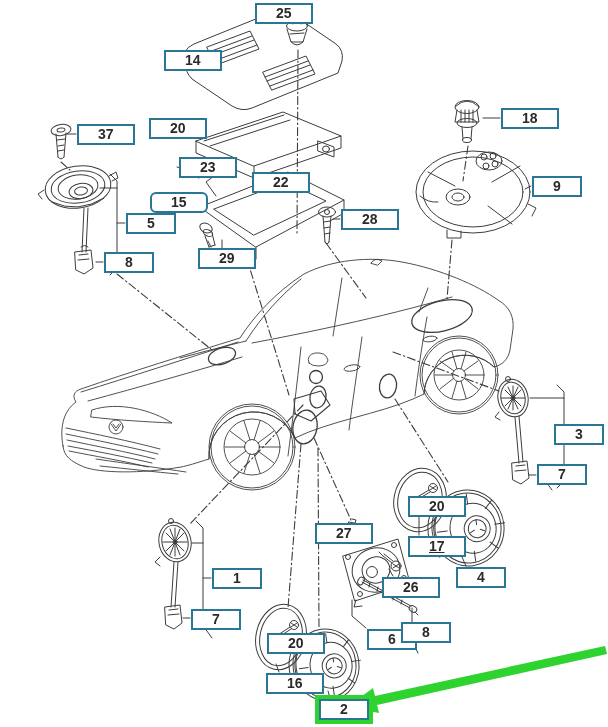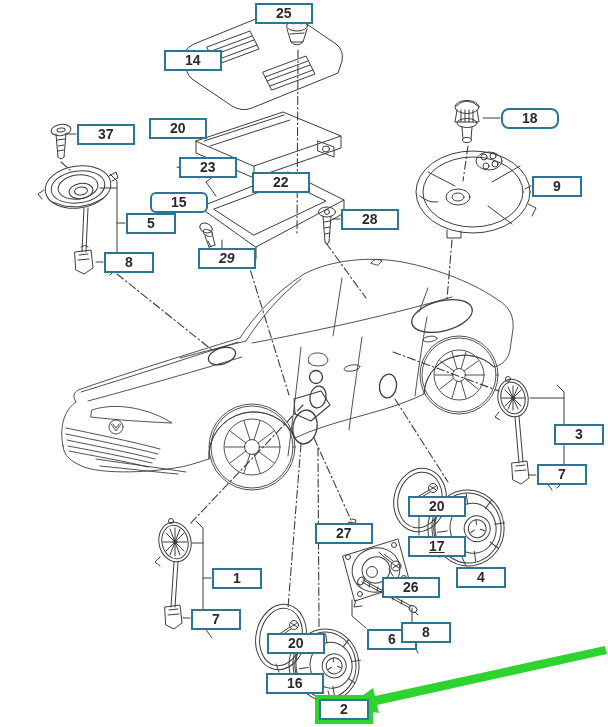--- a/index.html
+++ b/index.html
@@ -263,25 +263,25 @@
 </svg>
 
 <div id="callout-layer">
       <div class="callout" style="left: 255px; top: 3px;">25</div>
       <div class="callout" style="left: 149px; top: 50px; margin-left: 15px;">14</div>
       <div class="callout" style="left: 149px; top: 118px;">20</div>
       <div class="callout" style="left: 150px; top: 157px; margin-left: 29px;">23</div>
       <div class="callout" style="left: 150px; top: 192px; border-radius: 6px;">15</div>
       <div class="callout" style="left: 252px; top: 172px;">22</div>
       <div class="callout" style="left: 341px; top: 209px;">28</div>
-      <div class="callout" style="left: 198px; top: 248px; font-style: italic;">29</div>
+      <div class="callout" style="left: 198px; top: 248px;">29</div>
       <div class="callout" style="left: 77px; top: 124px;">37</div>
       <div class="callout" style="left: 126px; top: 213px;">5</div>
       <div class="callout" style="left: 104px; top: 252px;">8</div>
-      <div class="callout" style="left: 501px; top: 108px; border-radius: 8px;">18</div>
+      <div class="callout" style="left: 501px; top: 108px;">18</div>
       <div class="callout" style="left: 532px; top: 176px;">9</div>
       <div class="callout" style="left: 554px; top: 424px;">3</div>
       <div class="callout" style="left: 537px; top: 464px;">7</div>
       <div class="callout" style="left: 212px; top: 568px;">1</div>
       <div class="callout" style="left: 191px; top: 609px;">7</div>
       <div class="callout" style="left: 408px; top: 496px;">20</div>
       <div class="callout" style="left: 408px; top: 536px; text-decoration: underline;">17</div>
       <div class="callout" style="left: 456px; top: 567px;">4</div>
       <div class="callout" style="left: 315px; top: 523px;">27</div>
       <div class="callout" style="left: 382px; top: 577px; text-align: center;">26</div>

